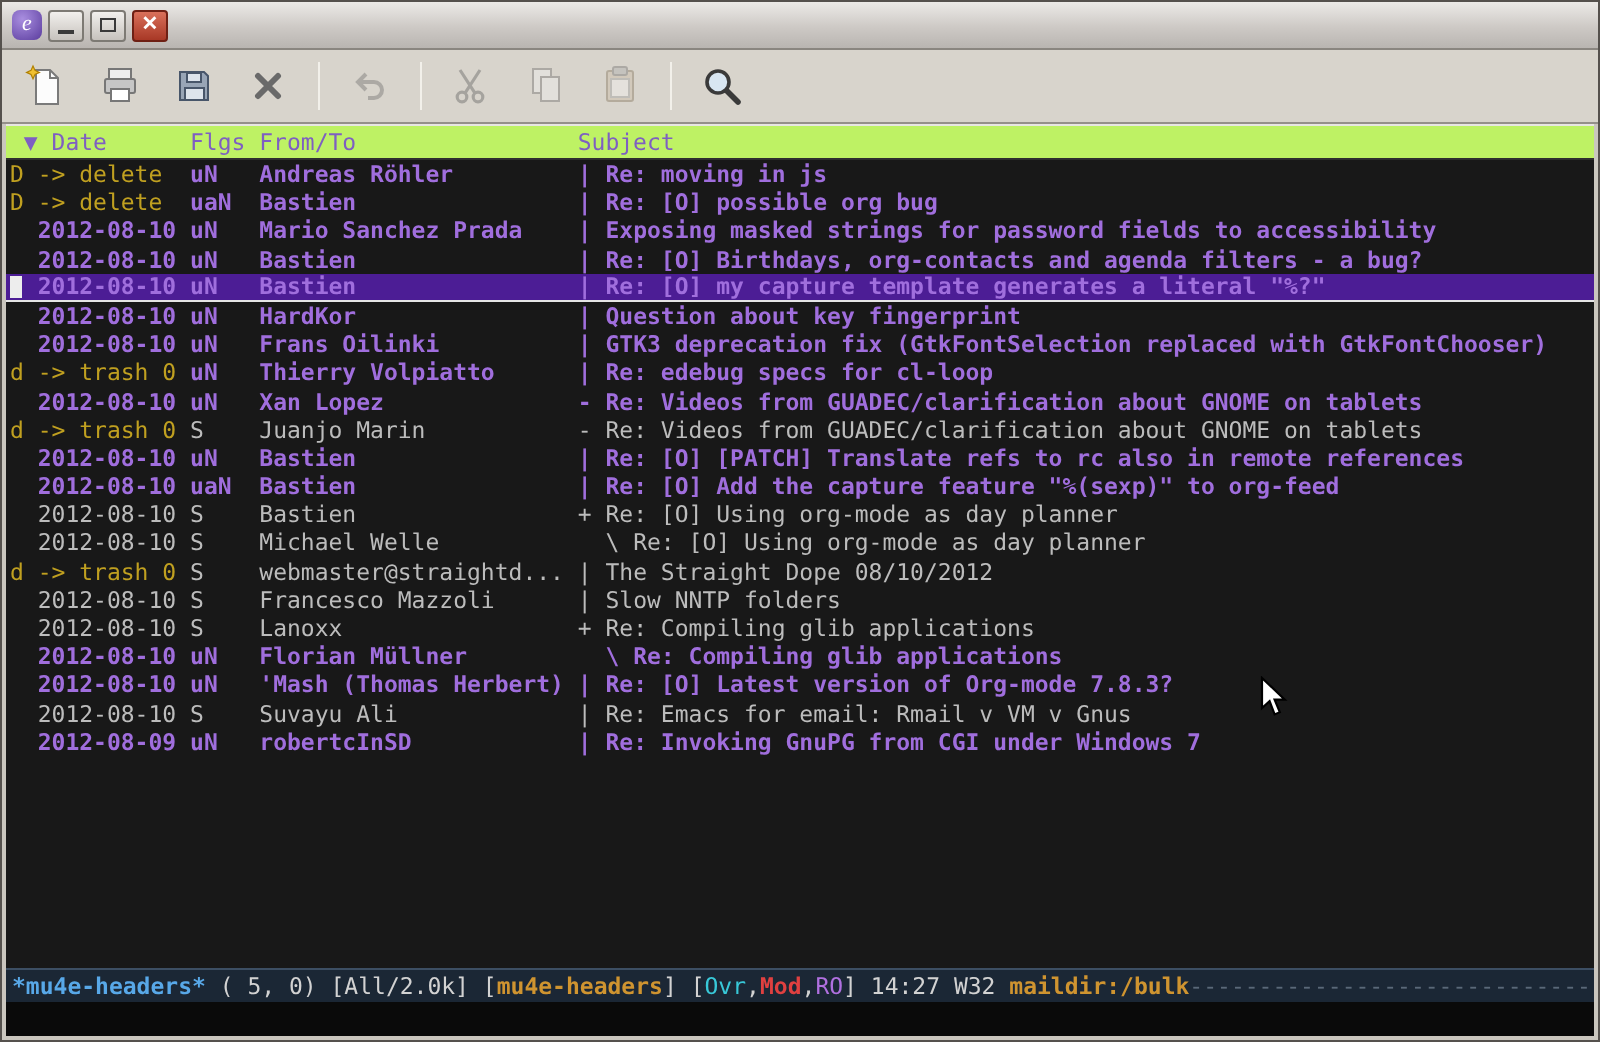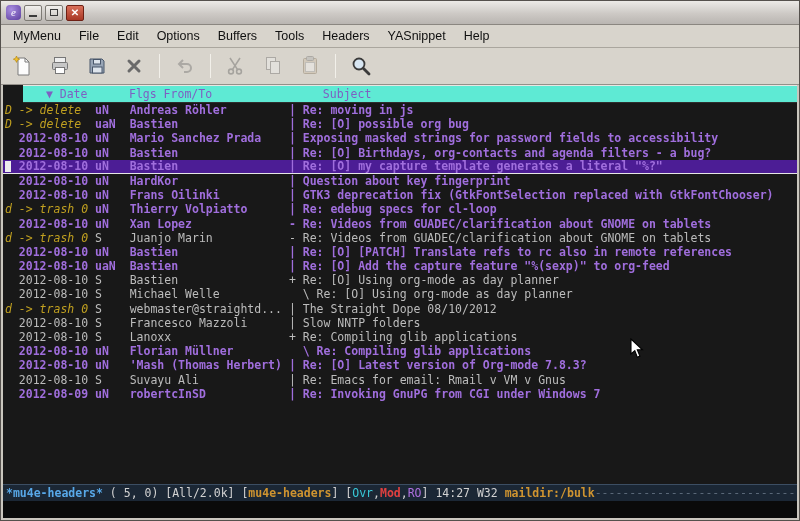--- a/index.html
+++ b/index.html
@@ -44,30 +44,30 @@
   .tool-btn.disabled { opacity:.38; }
   .tsep { width:1px; height:24px; background:#a8a49c; border-right:1px solid #f2f0ea; margin:0 2px; }
   
   .emacs {
     flex:1; display:flex; flex-direction:column; position:relative;
     background:var(--buffer-bg, #181818);
     border-left:2px solid #cac6be; border-right:2px solid #cac6be; border-bottom:2px solid #cac6be;
     font-family:"DejaVu Sans Mono", monospace; font-size:11.5px;
   }
   .header-line {
-    flex:0 0 17px; line-height:16px; white-space:pre; padding-left:16px;
-    background:#5eead4; color:var(--header-fg, #7e5fc2);
-    border-top:1px solid #e8e6e2; border-bottom:1px solid #2e2e2e;margin-left:20px;
+    flex:0 0 17px; line-height:16px; white-space:pre; padding-left:2px;
+    background:#bef264; color:var(--header-fg, #7e5fc2);
+    border-top:1px solid #e8e6e2; border-bottom:1px solid #2e2e2e;
   }
   .buffer { white-space:pre; }
   .row { height:14.2px; line-height:14.2px; padding-left:2px; position:relative; }
   .row.current { background:#4c1d95; border-bottom:1px solid #e5e5e5; line-height:13px; }
   .f-unread { color:var(--unread, #a06edd); font-weight:bold; }
   .f-read   { color:var(--read, #bcbcbc); }
-  .f-mark   { color:var(--marked, #c0a020); font-style:italic; }
+  .f-mark   { color:var(--marked, #c0a020); }
   .point-cursor { position:absolute; left:2px; top:1px; width:6px; height:11px; background:#ededed; }
   .end-marker { height:14.2px; line-height:14.2px; padding-left:2px; color:var(--marked, #c0a020); font-style:italic; white-space:pre; }
   .spacer { flex:1; }
   .modeline {
     flex:0 0 17px; line-height:16px; white-space:pre; padding:0 3px; overflow:hidden;
     background:var(--ml-bg, #1b2735); border-top:1px solid #3c4e63;
   }
   .ml-buf   { color:#58a8e8; font-weight:bold;text-align:right; }
   .ml-plain { color:#d2d2d2; }
   .ml-minor { color:#cf9430; font-weight:bold; }
@@ -90,31 +90,20 @@
         <span class="glyph-min"></span>
       </div>
     <div class="tb-btn">
         <span class="glyph-max"></span>
       </div>
     <div class="tb-btn close-btn">
         <span>✕</span>
       </div>
   </div>
 
-  <div class="menubar">
-    <span class="menu-item">MyMenu</span>
-    <span class="menu-item">File</span>
-    <span class="menu-item">Edit</span>
-    <span class="menu-item">Options</span>
-    <span class="menu-item">Buffers</span>
-    <span class="menu-item">Tools</span>
-    <span class="menu-item">Headers</span>
-    <span class="menu-item">YASnippet</span>
-    <span class="menu-item">Help</span>
-  </div>
 
   <div class="toolbar">
     <div class="tool-btn">
       <svg width="24" height="24">
           <path d="M7 4h7l4 4v13H7z" fill="#fcfcfc" stroke="#7a7a7a"></path>
           <path d="M14 4v4h4" fill="none" stroke="#7a7a7a"></path>
           <path d="M5.5 2l1 2.2 2.2 1-2.2 1-1 2.2-1-2.2-2.2-1 2.2-1z" fill="#f0c030" stroke="#b08000" stroke-width="0.6"></path>
         </svg>
     </div>
     <div class="tool-btn">

